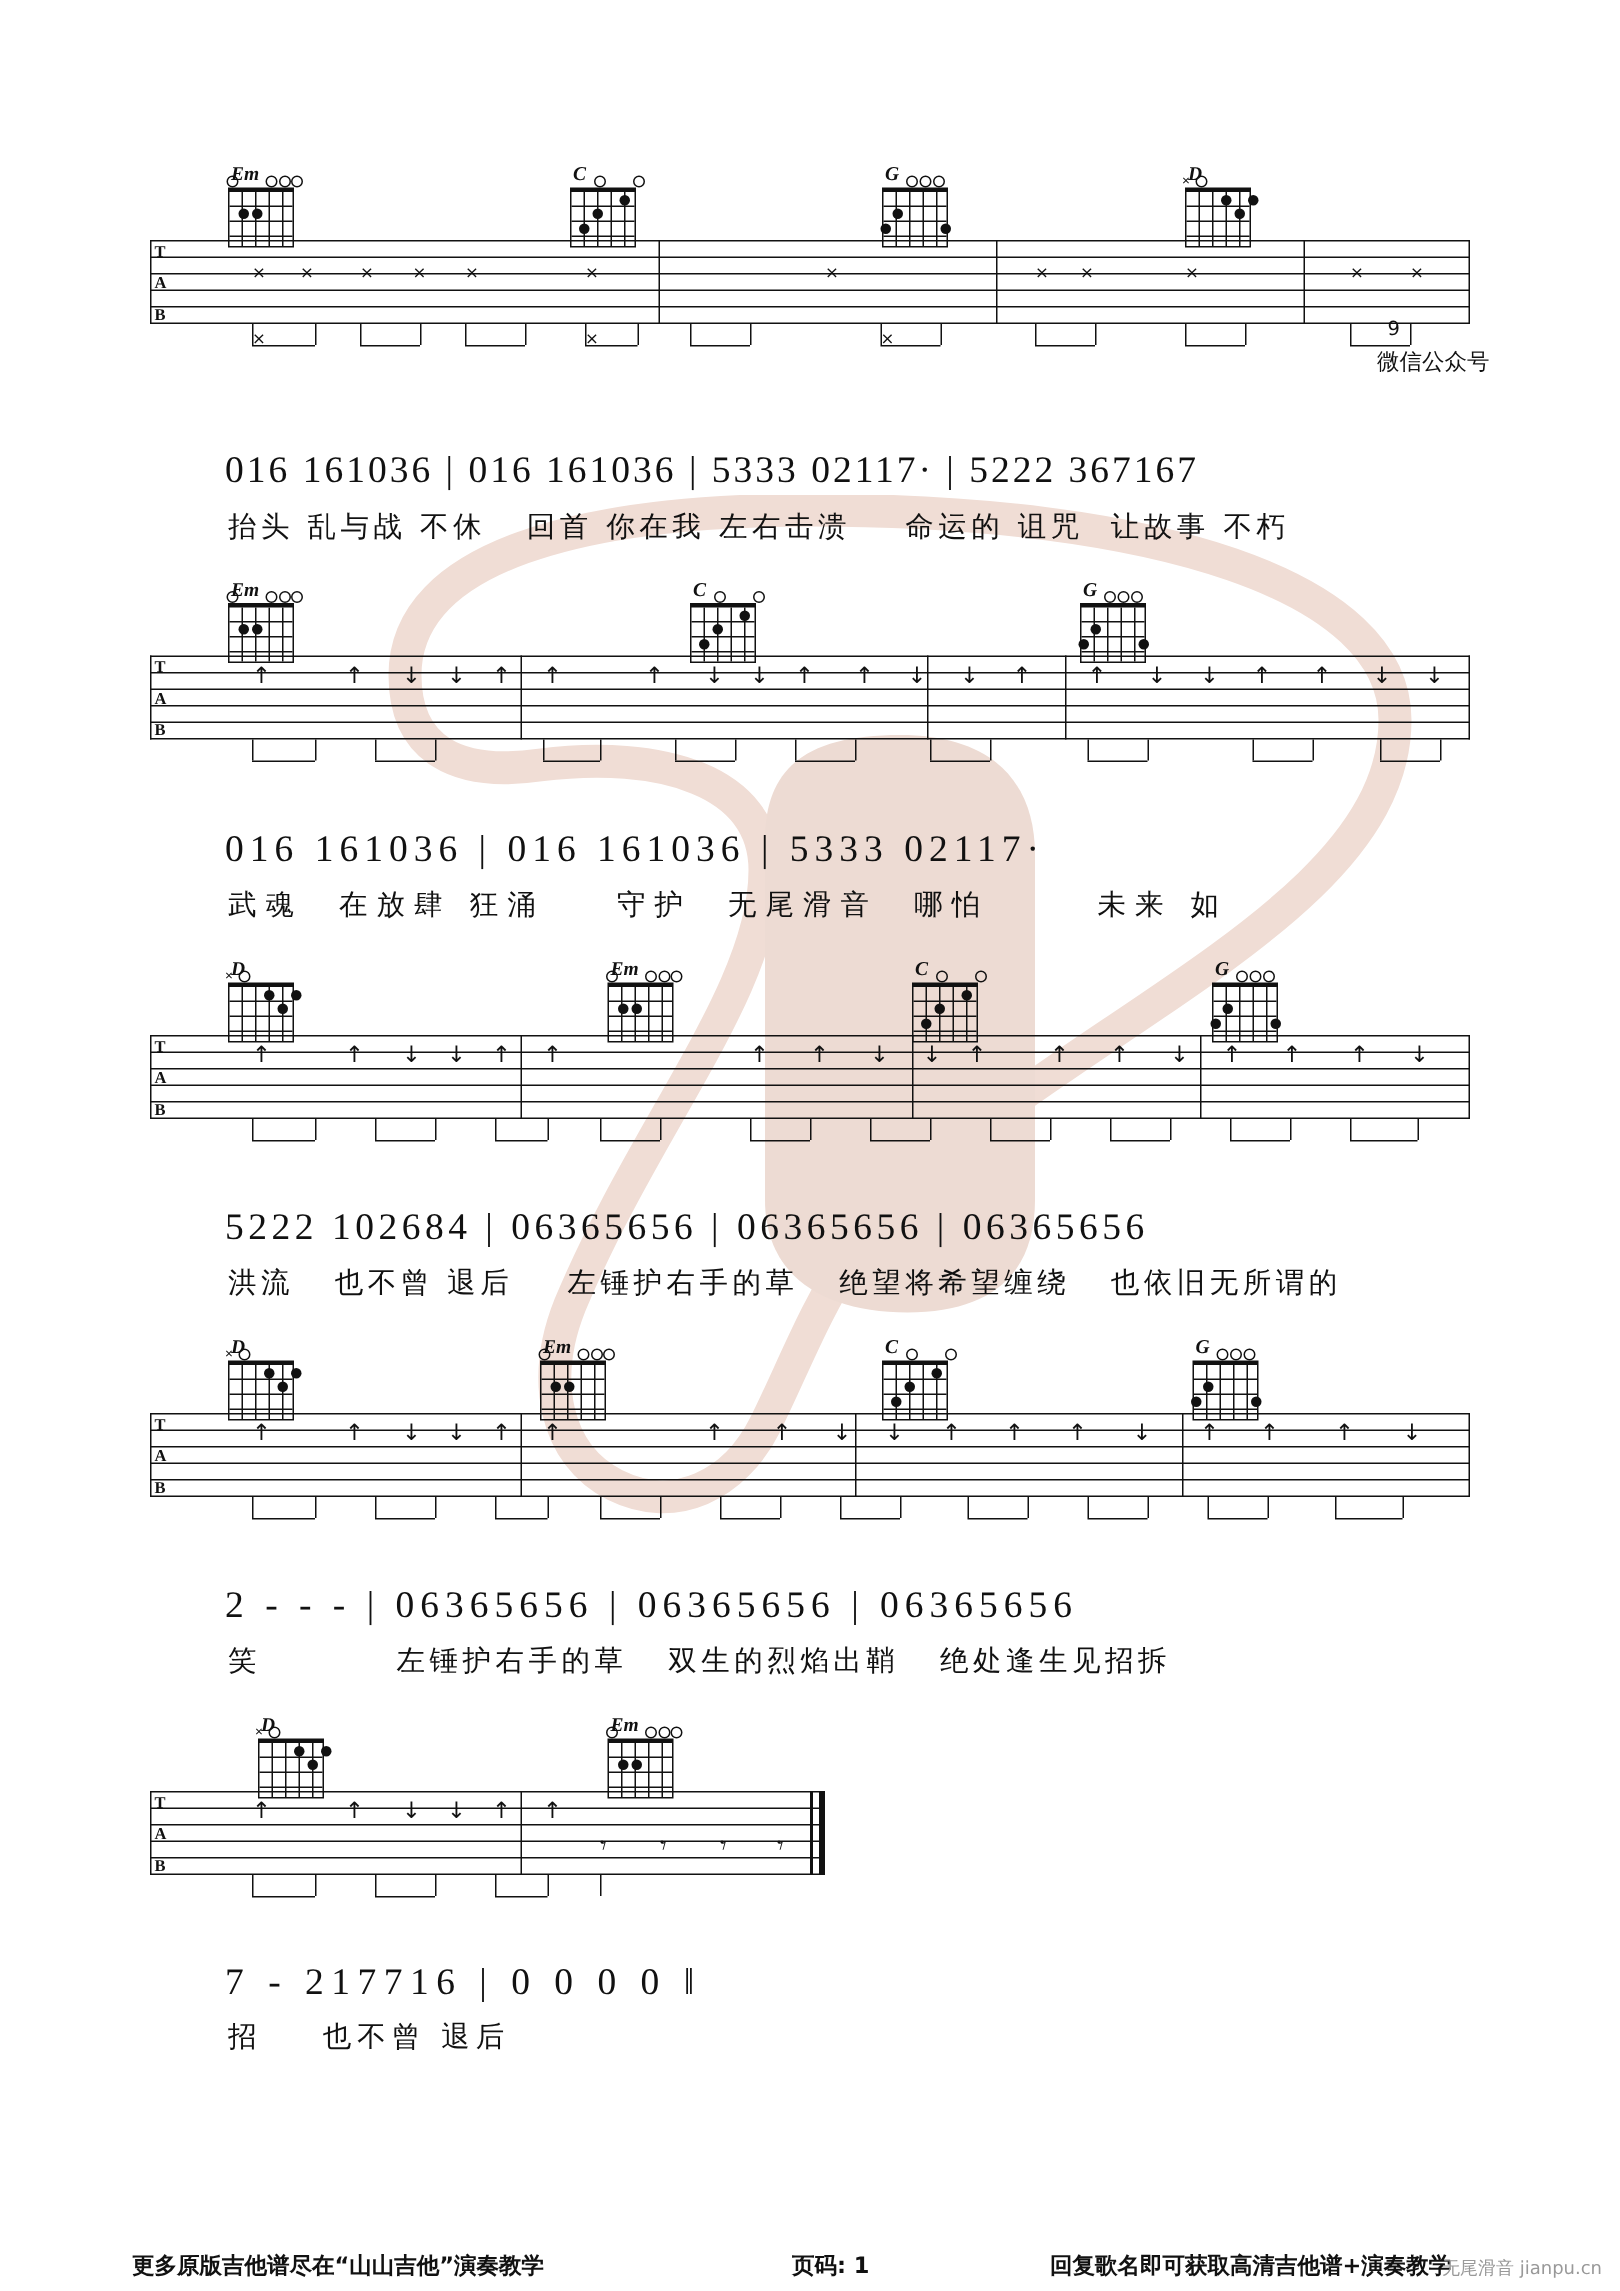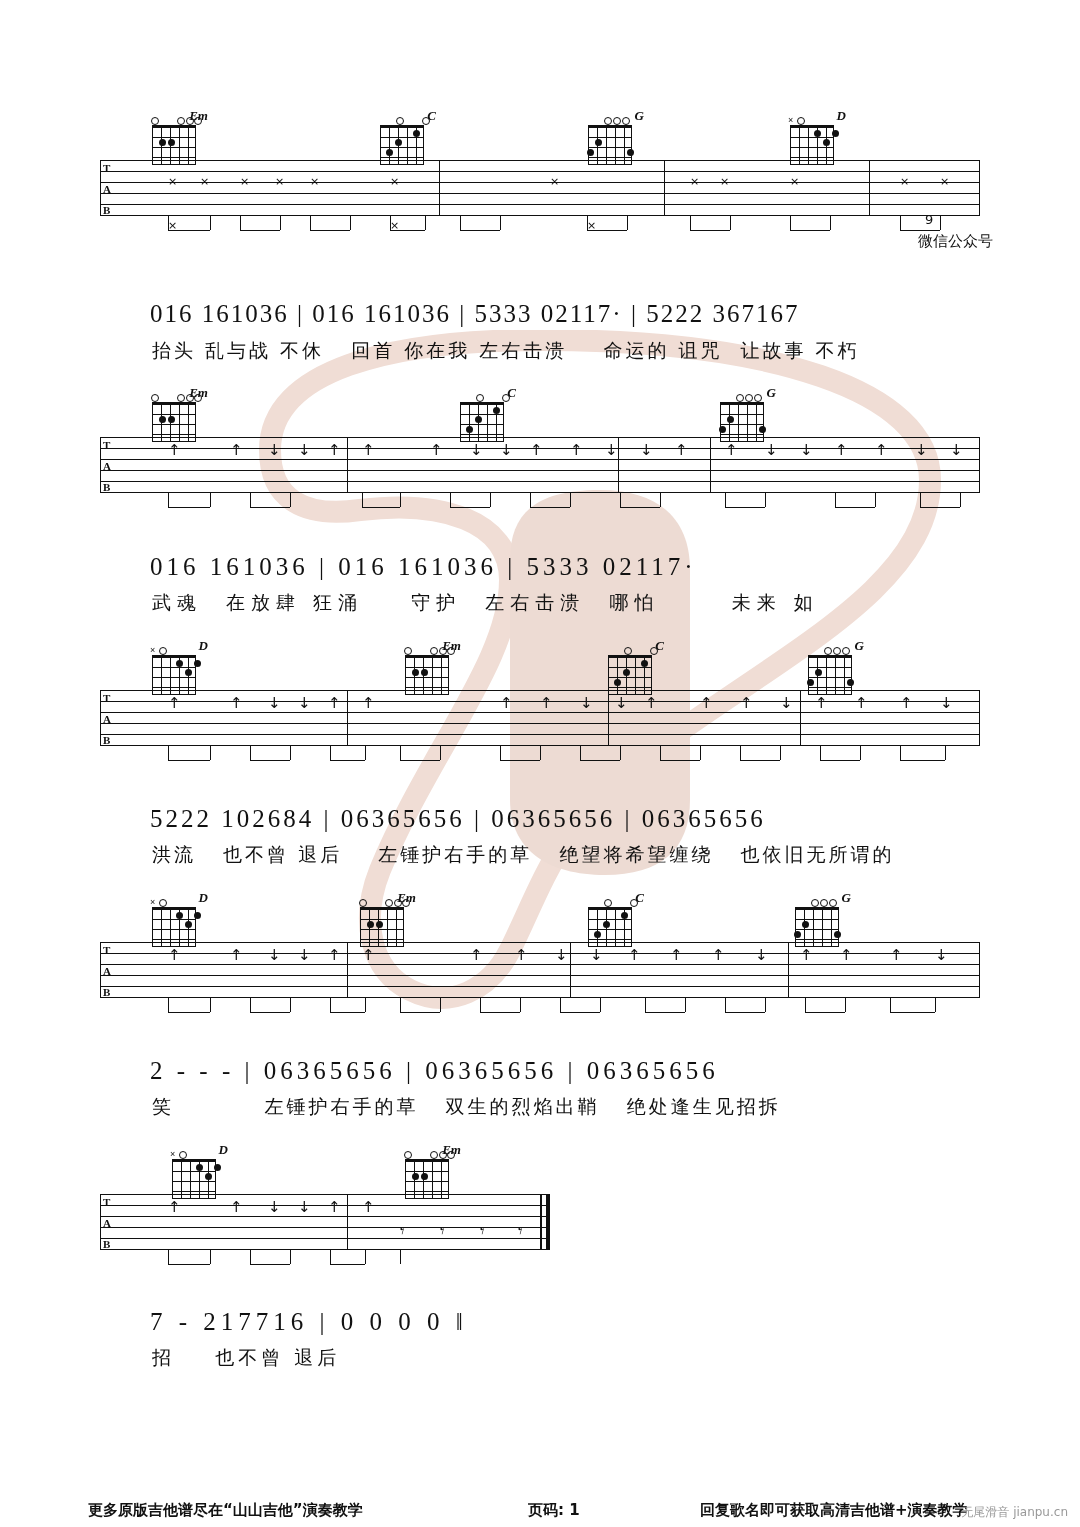--- a/index.html
+++ b/index.html
@@ -41,21 +41,21 @@
   
   .chord{
     position:absolute;
     width:56px;
   }
   .chord .cname{
     font-size:13px;
     font-weight:bold;
     font-family:"Liberation Serif", serif;
     font-style:italic;
-    text-align:right;
+    text-align:left;
     margin-left:2px;
     margin-bottom:1px;
   }
   .grid{
     position:relative;
     width:44px;height:40px;
     border:1px solid #111;
     border-top:3px solid #111;
     box-sizing:border-box;
   }
@@ -397,21 +397,21 @@
     <div class="beam" style="left:625px;top:70px;width:40px;"></div>
     <div class="stem" style="left:735px;top:56px;height:14px;"></div>
     <div class="stem" style="left:775px;top:56px;height:14px;"></div>
     <div class="beam" style="left:735px;top:70px;width:40px;"></div>
     <div class="stem" style="left:820px;top:56px;height:14px;"></div>
     <div class="stem" style="left:860px;top:56px;height:14px;"></div>
     <div class="beam" style="left:820px;top:70px;width:40px;"></div>
   </div>
 
   <div class="numline" style="left:150px;top:553px;letter-spacing:4px;">016 161036 | 016 161036 | 5333 02117·</div>
-  <div class="lyricline" style="left:152px;top:590px;letter-spacing:6px;">武魂  在放肆 狂涌    守护  左右击溃  哪怕      未来 如</div>
+  <div class="lyricline" style="left:152px;top:590px;letter-spacing:6px;">武魂  在放肆 狂涌    守护  无尾滑音  哪怕      未来 如</div>
 </div>
 
 <div class="system">
   <div class="chord" style="left:152px;top:638px;">
     <div class="cname">D</div>
     <div class="grid">
       <div class="v" style="left:8px;"></div>
           <div class="v" style="left:17px;"></div>
       <div class="v" style="left:26px;"></div>
           <div class="v" style="left:35px;"></div>

